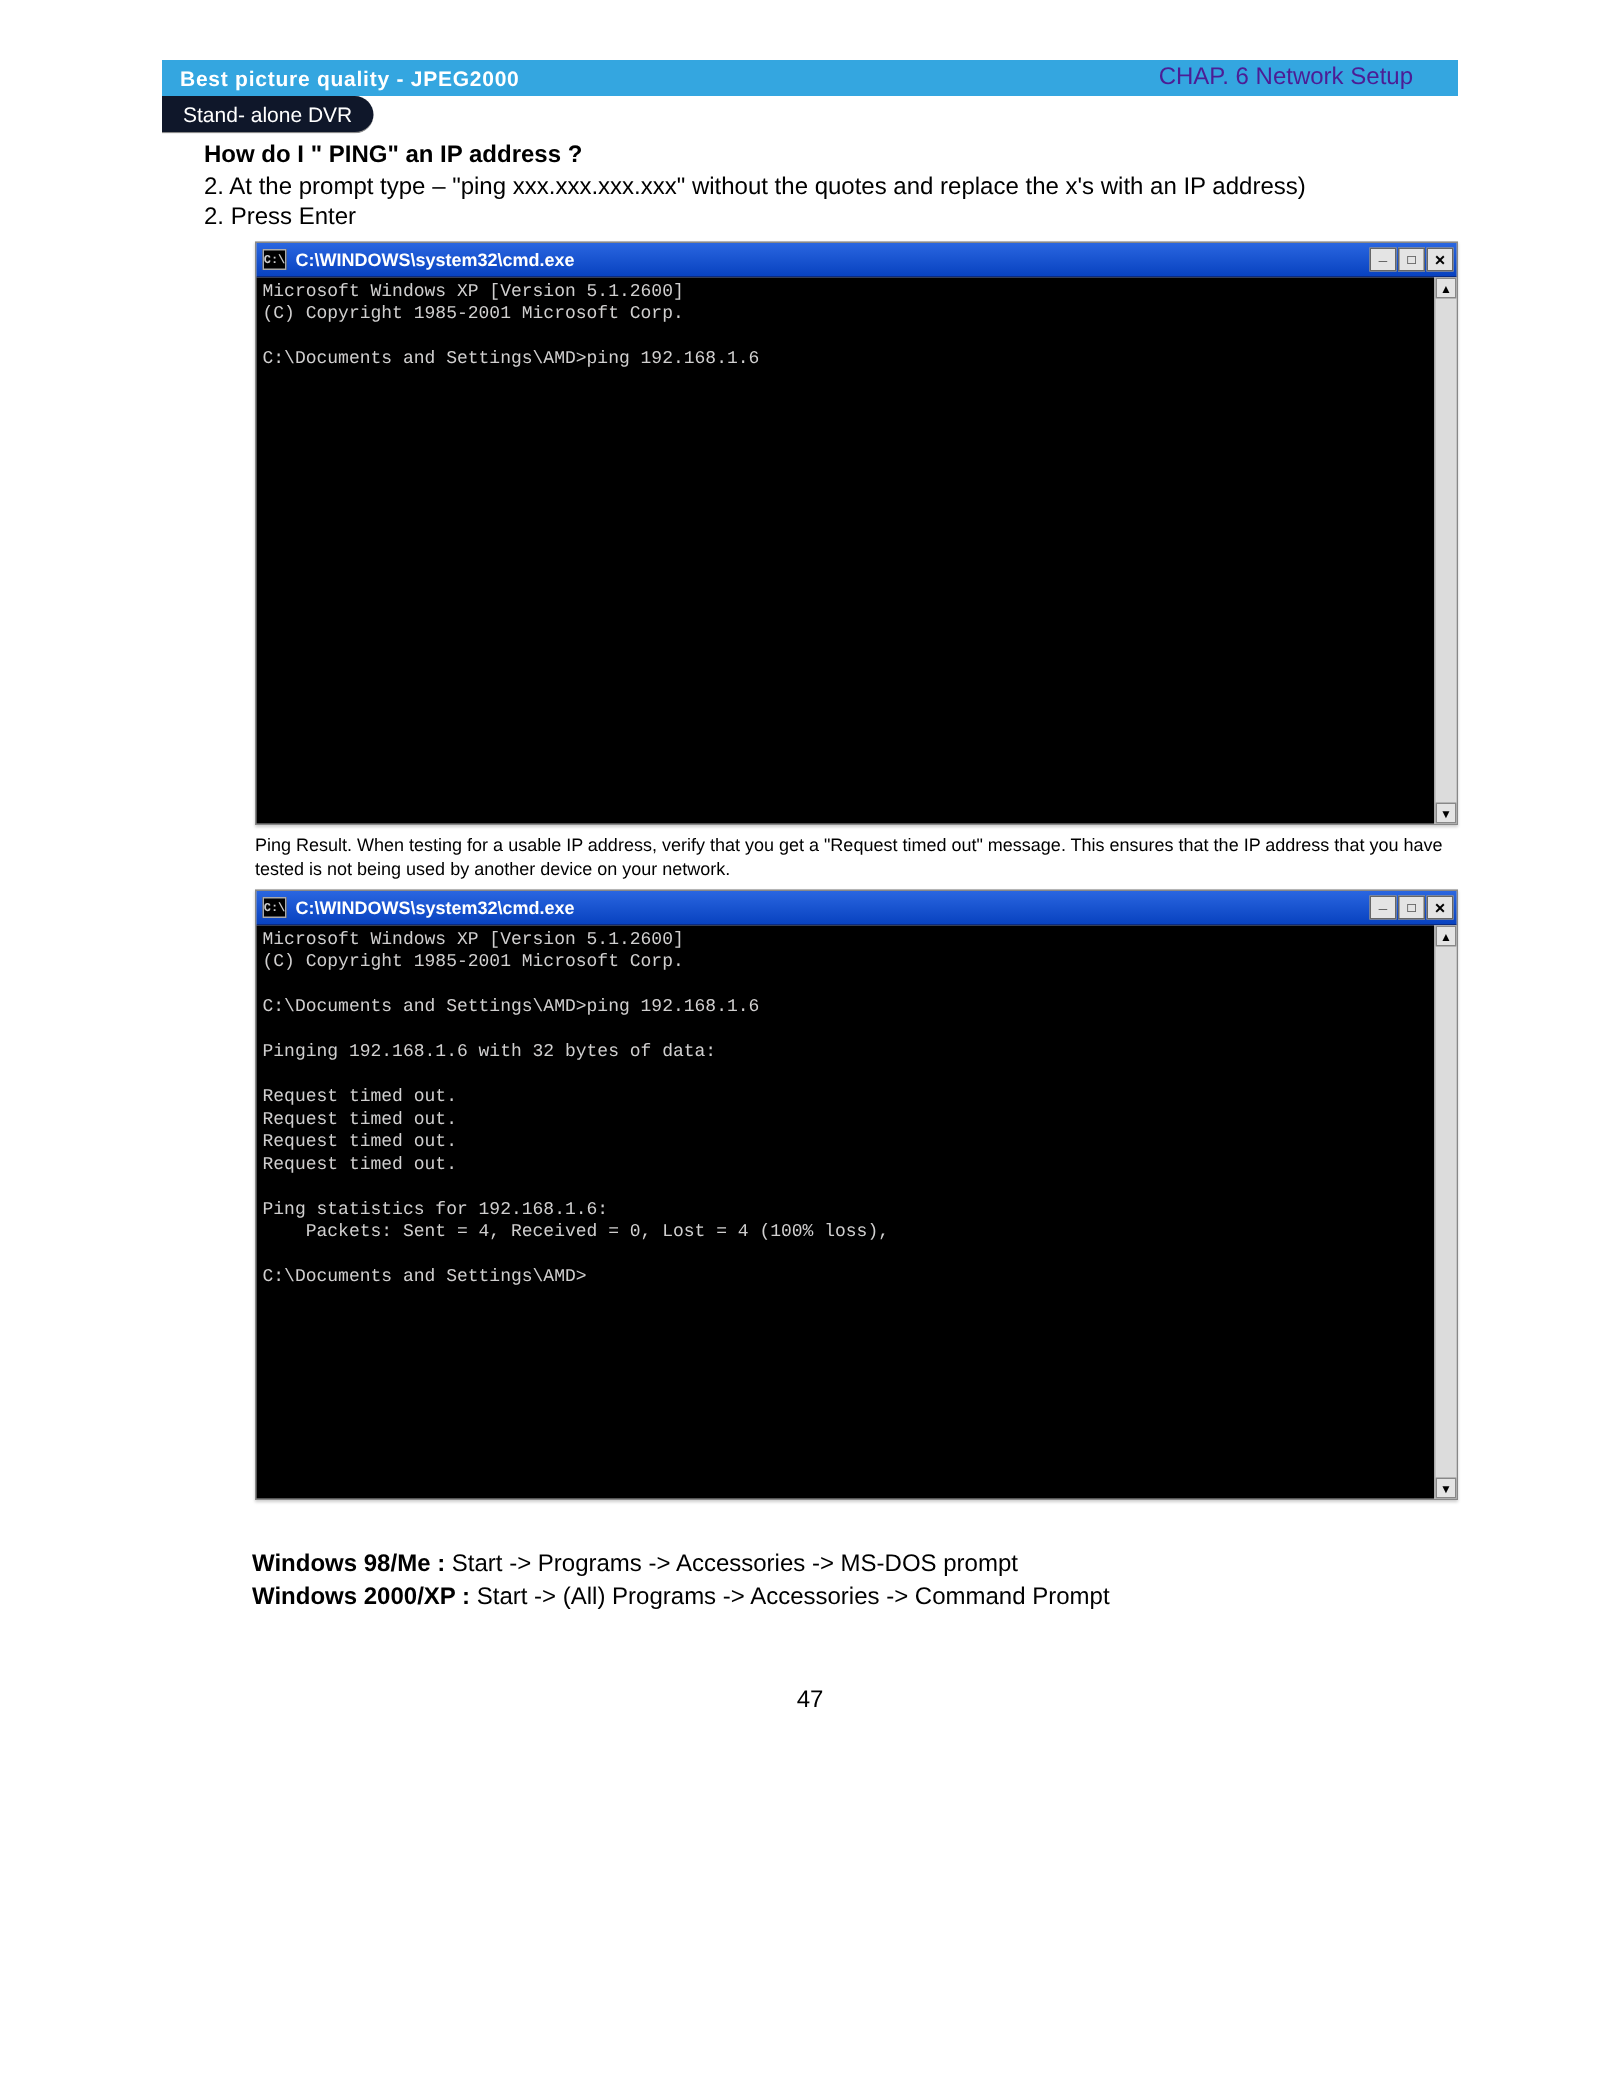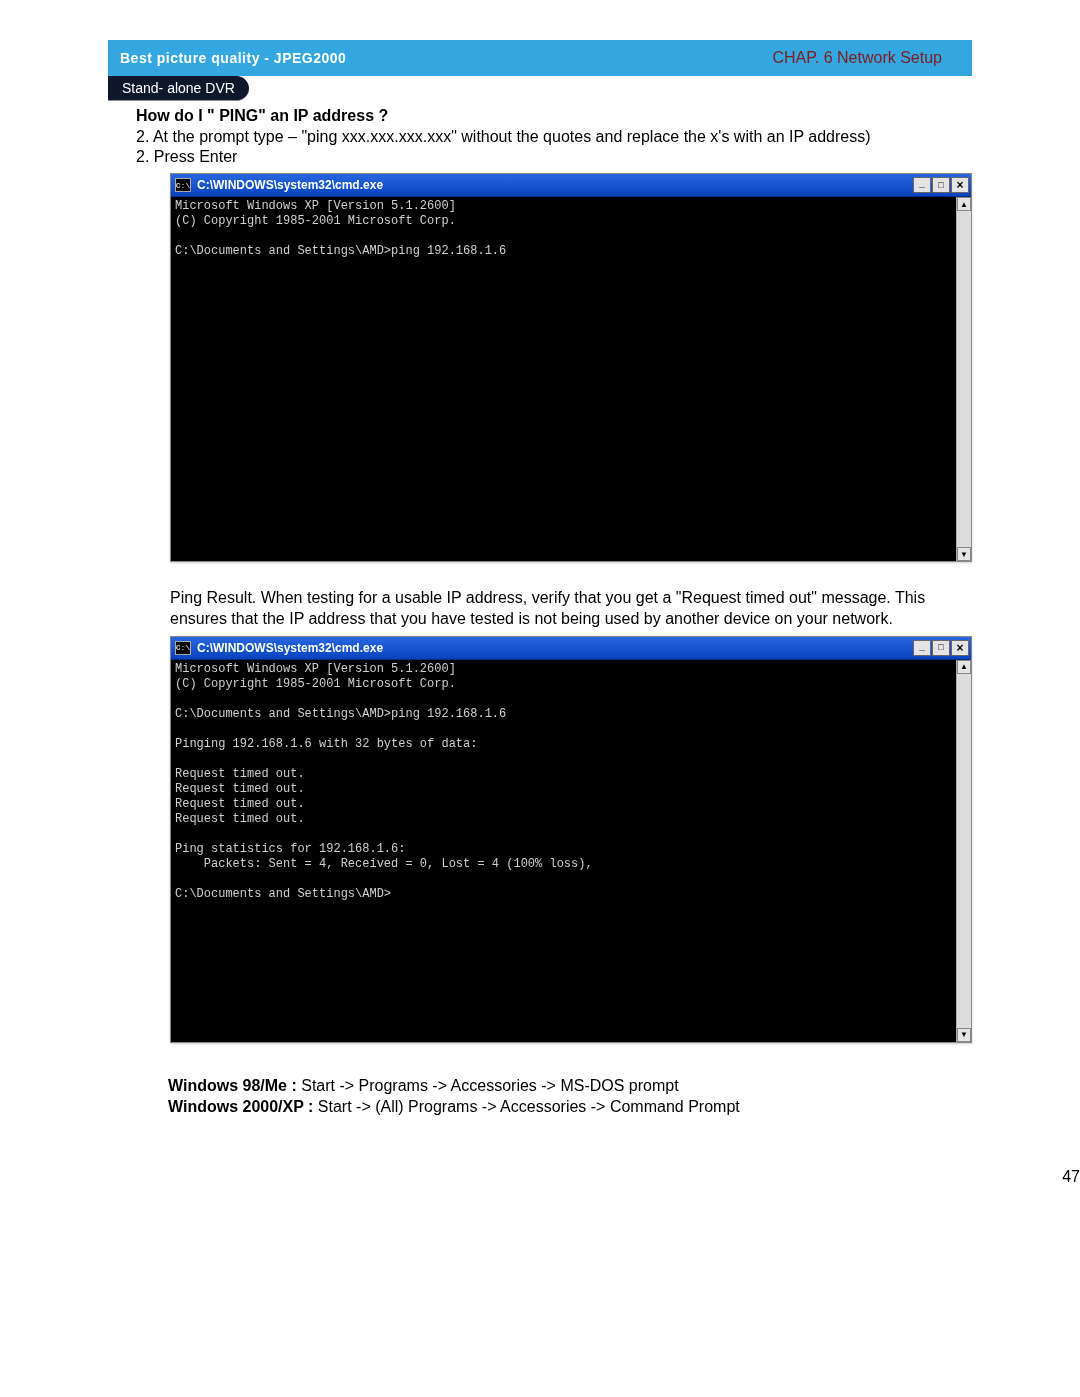--- a/index.html
+++ b/index.html
@@ -12,36 +12,36 @@
     width: 1080px;
   }
   .page {
     width: 1080px;
     min-height: 1397px;
     position: relative;
     padding-bottom: 40px;
   }
   .top-blue-bar {
     background: #34a6e0;
-    height: 36px;
+    height: 24px;
     position: relative;
     margin: 40px 108px 0 108px;
     display: flex;
     align-items: center;
     justify-content: space-between;
     padding: 0 30px 0 12px;
   }
   .top-blue-bar .left-label {
     color: #fff;
     font-weight: bold;
     font-size: 14px;
     letter-spacing: 0.5px;
   }
   .top-blue-bar .right-label {
-    color: #7f1d1d;
+    color: #4c1d95;
     font-size: 16px;
   }
   .dark-pill-row {
     margin-left: 108px;
     display: inline-block;
     background: #0f172a;
     color: #fff;
     font-size: 14px;
     padding: 4px 14px;
     border-top-right-radius: 14px;
@@ -155,41 +155,41 @@
     align-items: center;
     justify-content: center;
     font-size: 8px;
     color: #000;
     box-sizing: border-box;
   }
   .cmd1 .cmd-body { height: 360px; }
   .cmd2 .cmd-body { height: 378px; }
 
   .after-text {
-    margin: 26px 108px 0 170px;
-    font-size: 16px;
+    margin: 6px 108px 0 170px;
+    font-size: 12px;
     line-height: 1.3;
   }
 
   .section-q {
     margin: 32px 108px 0 168px;
   }
   .section-q .q {
     font-weight: bold;
     font-size: 16px;
     margin-bottom: 14px;
   }
   .section-q .ans {
     font-size: 16px;
     line-height: 1.35;
   }
   .section-q .ans b { font-weight: bold; }
 
   .page-num {
-    text-align: right;
+    text-align: center;
     font-size: 16px;
     margin-top: 50px;
   }
 </style>
 </head>
 <body>
 
 <div class="page">
 
   <div class="top-blue-bar">

